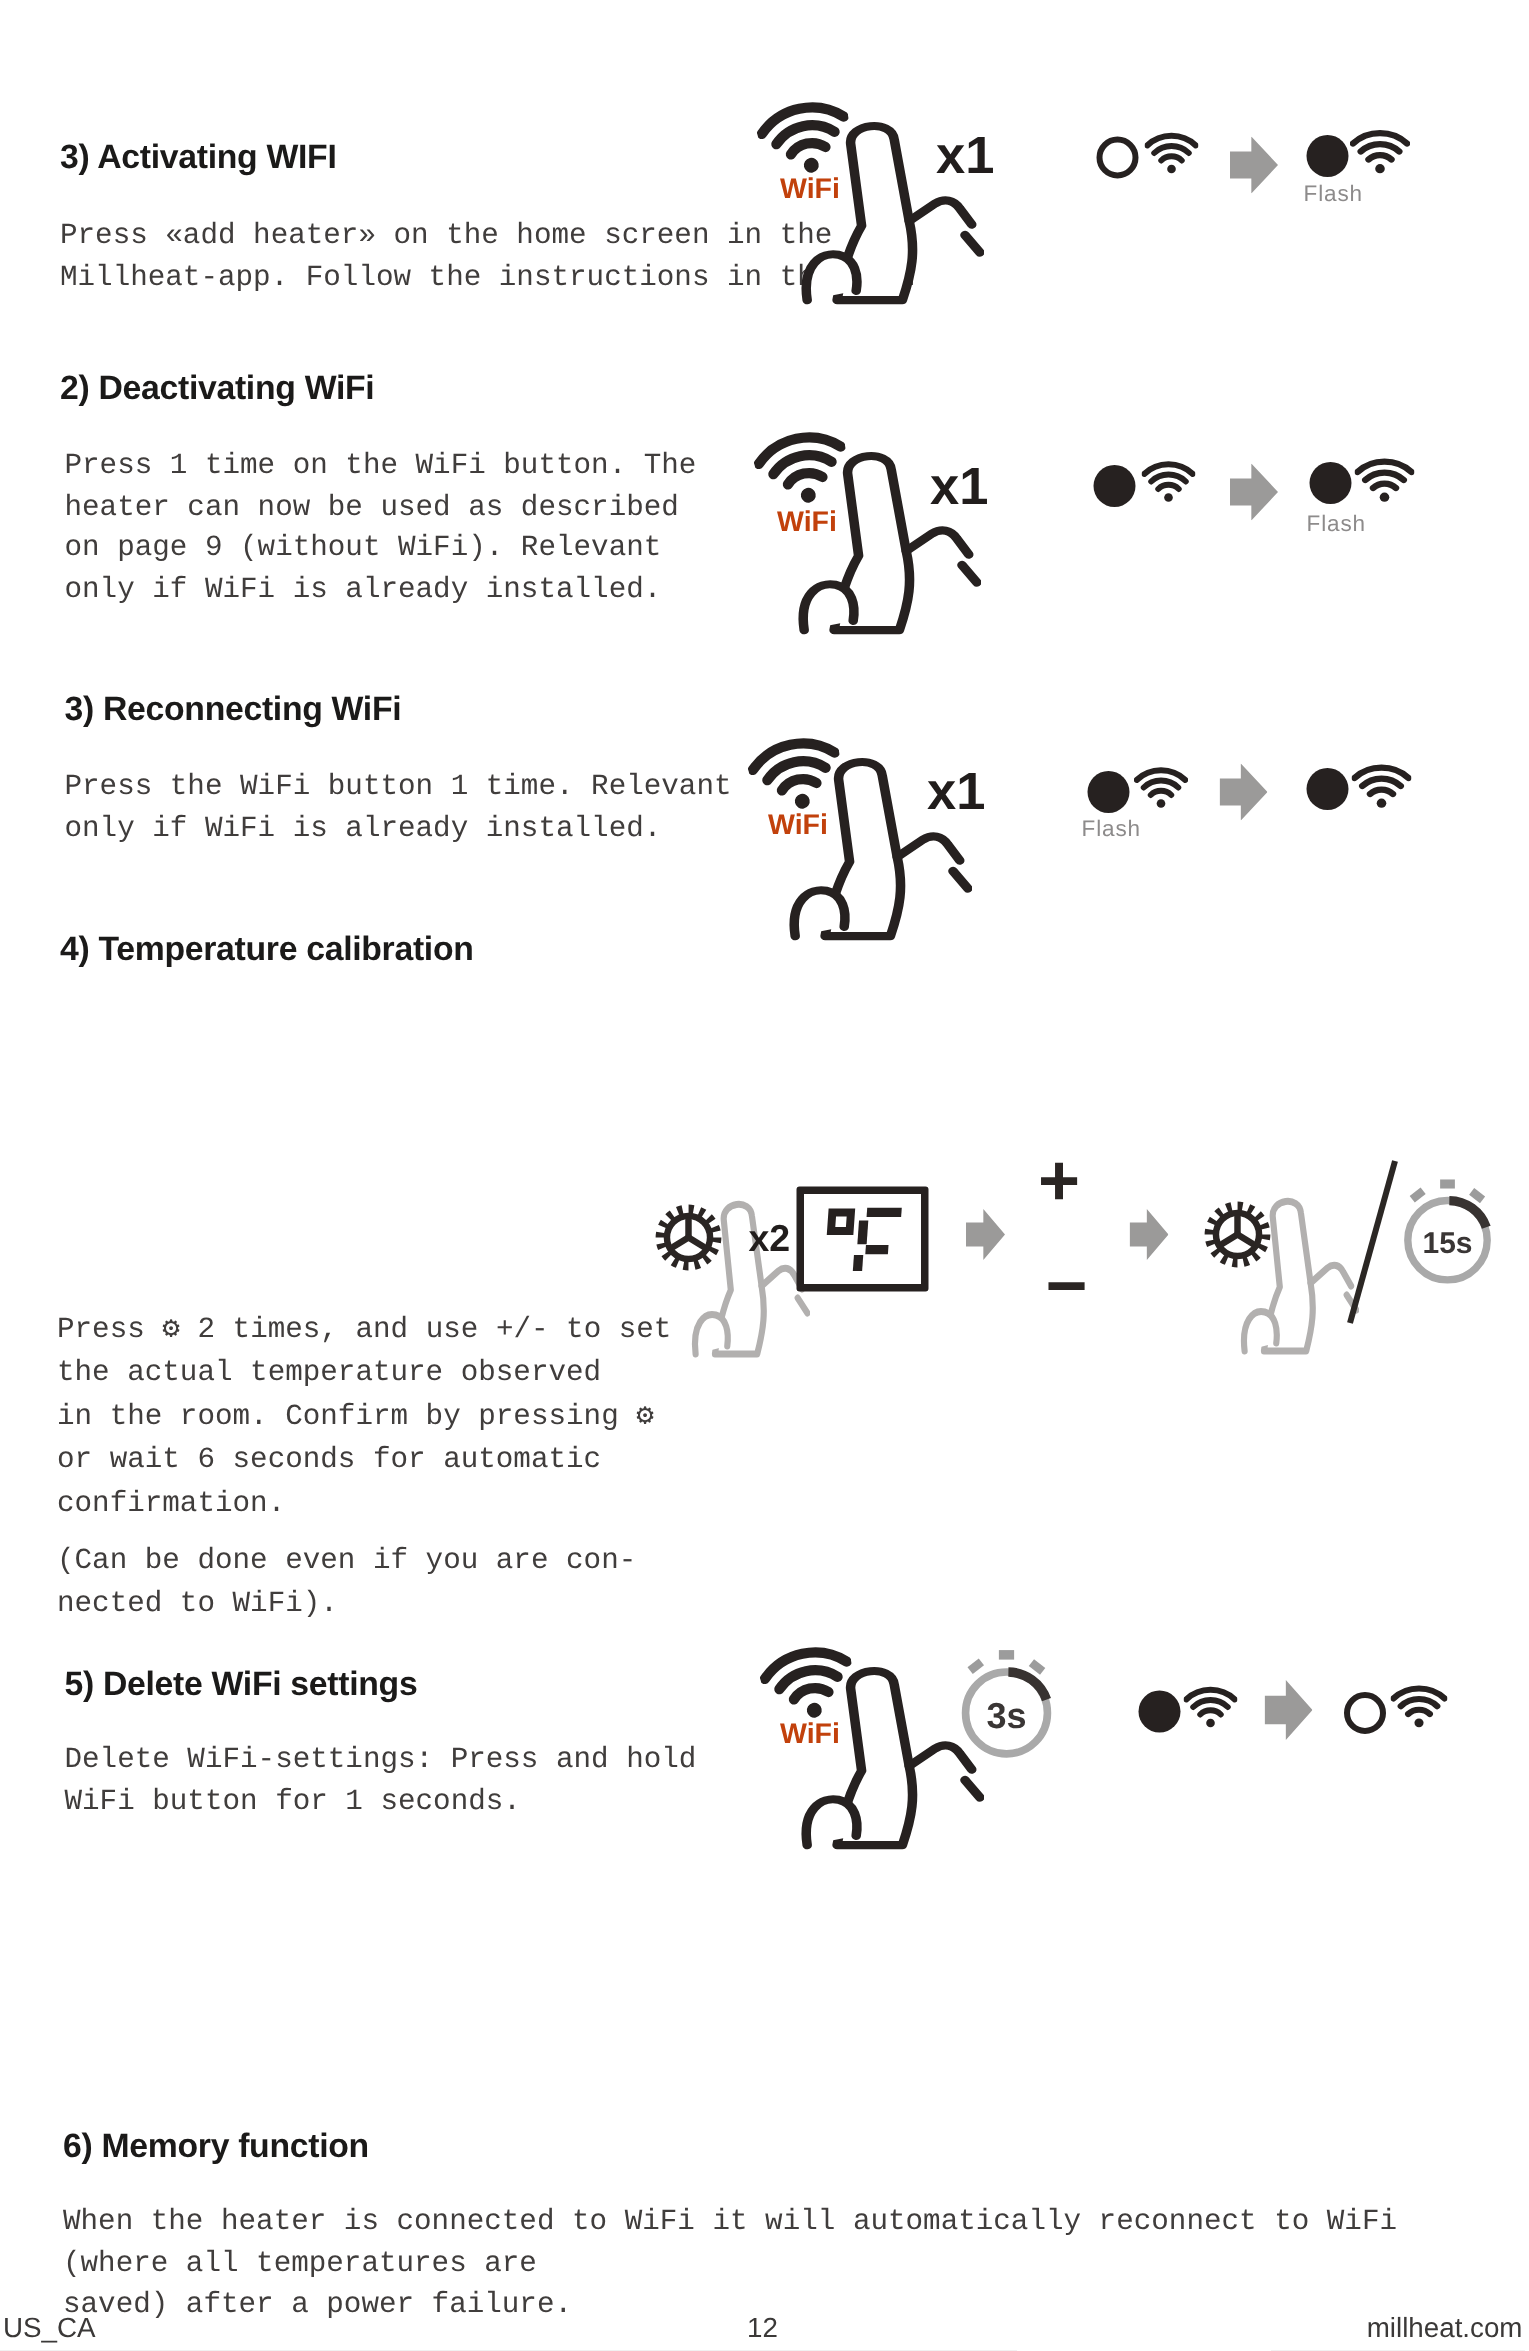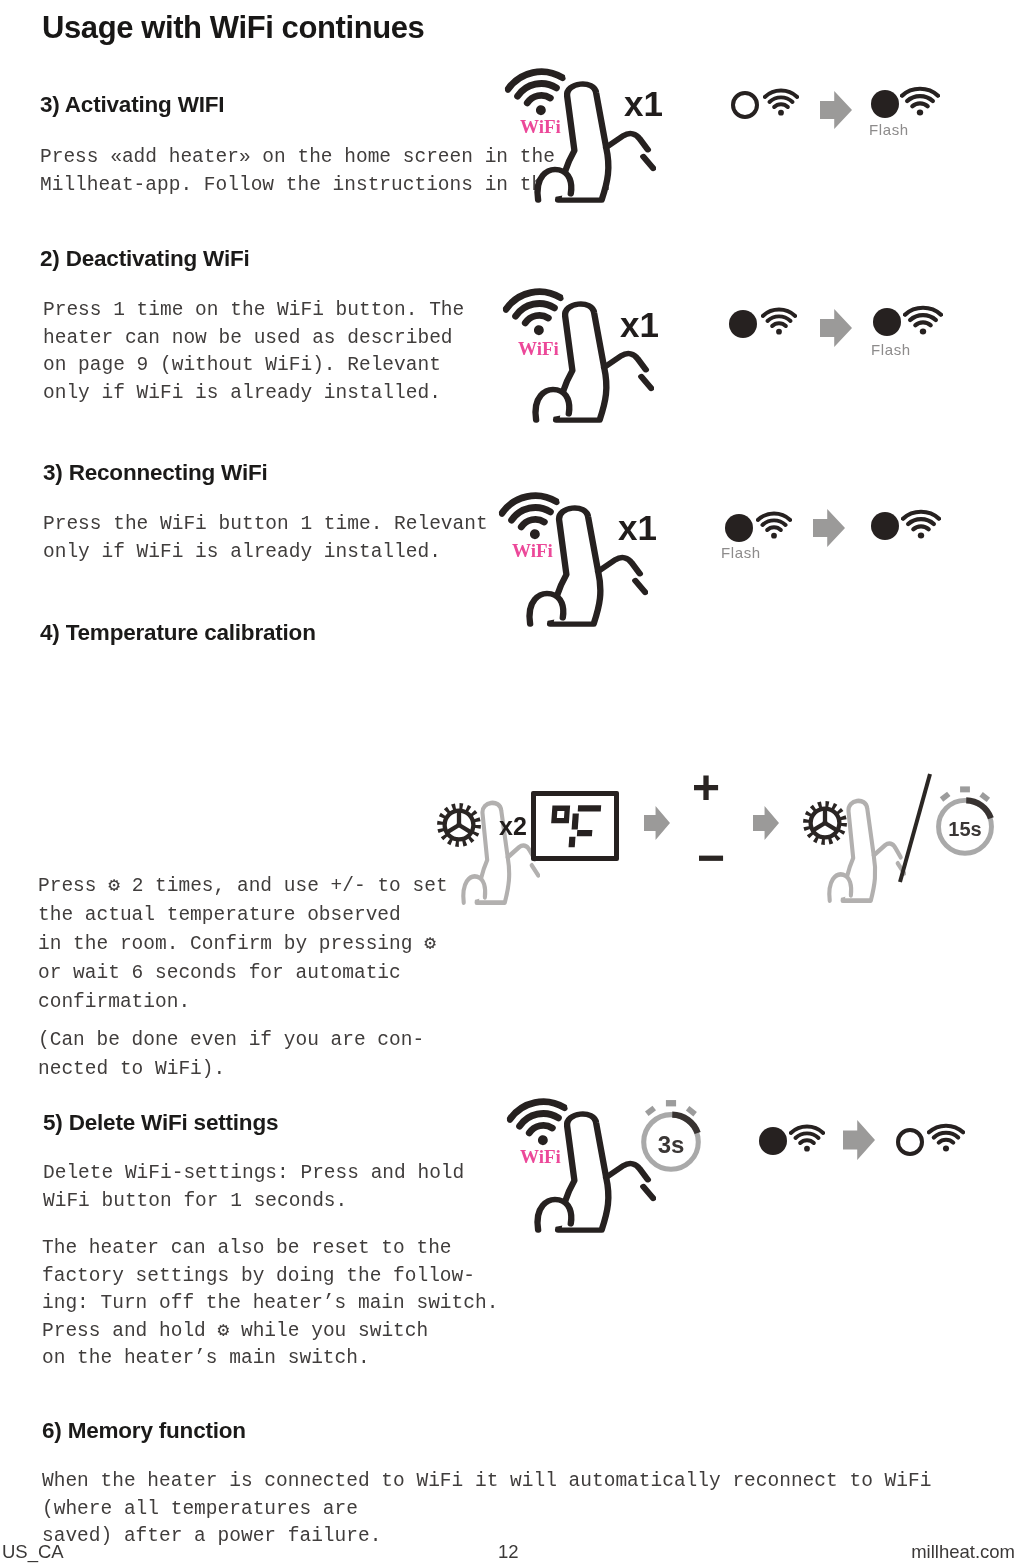--- a/index.html
+++ b/index.html
@@ -16,21 +16,21 @@
   }
   .sec-h{
     font-size:22.5px; font-weight:700; color:#1b1a19; letter-spacing:-0.2px;
   }
   .para{
     font-size:19.5px; line-height:27.5px; white-space:pre-line; color:#403d3c;font-family:Liberation Mono, monospace;
   }
   .para.tall{line-height:29px;}
   .wifi-big{color:#262120; transform:rotate(-12deg);}
   .wifi-s{color:#262120;}
-  .wifi-word{font-size:19px; font-weight:600; color:#ec4899;font-family:Liberation Serif, serif;}
+  .wifi-word{font-size:19px; font-weight:600; color:#c2410c;}
   .xlabel{font-weight:800; color:#211d1c; line-height:1;}
   .flash{font-size:15px; color:#8d8b8b; letter-spacing:0.6px;}
   .led-on{border-radius:50%; background:#262120; width:28px; height:28px;}
   .led-off{border-radius:50%; border:4px solid #262120; background:#fff; width:20px; height:20px;}
   .arrow{color:#9b9a99;}
   .hand-ink{color:#262120;}
   .hand-gray{color:#b2b0af;}
   .gear{color:#2a2523;}
   .display-box{
     width:78px; height:60px; background:#fff;
@@ -86,21 +86,20 @@
         <path d="M46 16 V34" stroke-width="7"></path>
         <path d="M49 38 H66" stroke-width="7"></path>
         <path d="M44 42 V54" stroke-width="7"></path>
       </g>
     </symbol>
   </defs>
 </svg>
 
 <div class="page">
 
-  <div class="abs page-title">Usage with WiFi continues</div>
 
   <div class="abs sec-h" style="left:40px;top:92px">3) Activating WIFI</div>
   <div class="abs para" style="left:40px;top:144px">Press «add heater» on the home screen in the
 Millheat-app. Follow the instructions in the app.</div>
 
   <div class="abs" style="left:506px;top:66px">
     <svg class="wifi-big" width="62" height="52" viewBox="0 0 100 84" preserveAspectRatio="none">
         <use href="#sym-wifi"></use>
       </svg>
   </div>
@@ -257,25 +256,20 @@
   <div class="abs" style="left:933px;top:786px">
     <svg width="64" height="73" viewBox="0 0 104 118">
         <use href="#sym-stopwatch"></use>
       </svg>
   </div>
   <div class="abs sw-label" style="left:933px;top:818px;width:64px;font-size:20px">15s</div>
 
   <div class="abs sec-h" style="left:43px;top:1110px">5) Delete WiFi settings</div>
   <div class="abs para" style="left:43px;top:1160px">Delete WiFi-settings: Press and hold
 WiFi button for 1 seconds.</div>
-  <div class="abs para" style="left:42px;top:1235px">The heater can also be reset to the
-factory settings by doing the follow-
-ing: Turn off the heater’s main switch.
-Press and hold ⚙ while you switch
-on the heater’s main switch.</div>
 
   <div class="abs" style="left:508px;top:1096px">
     <svg class="wifi-big" width="62" height="52" viewBox="0 0 100 84" preserveAspectRatio="none">
         <use href="#sym-wifi"></use>
       </svg>
   </div>
   <div class="abs wifi-word" style="left:520px;top:1146px">WiFi</div>
   <div class="abs hand-ink" style="left:520px;top:1106px">
     <svg width="136" height="128" viewBox="0 0 150 165" preserveAspectRatio="none">
         <use href="#sym-hand"></use>

